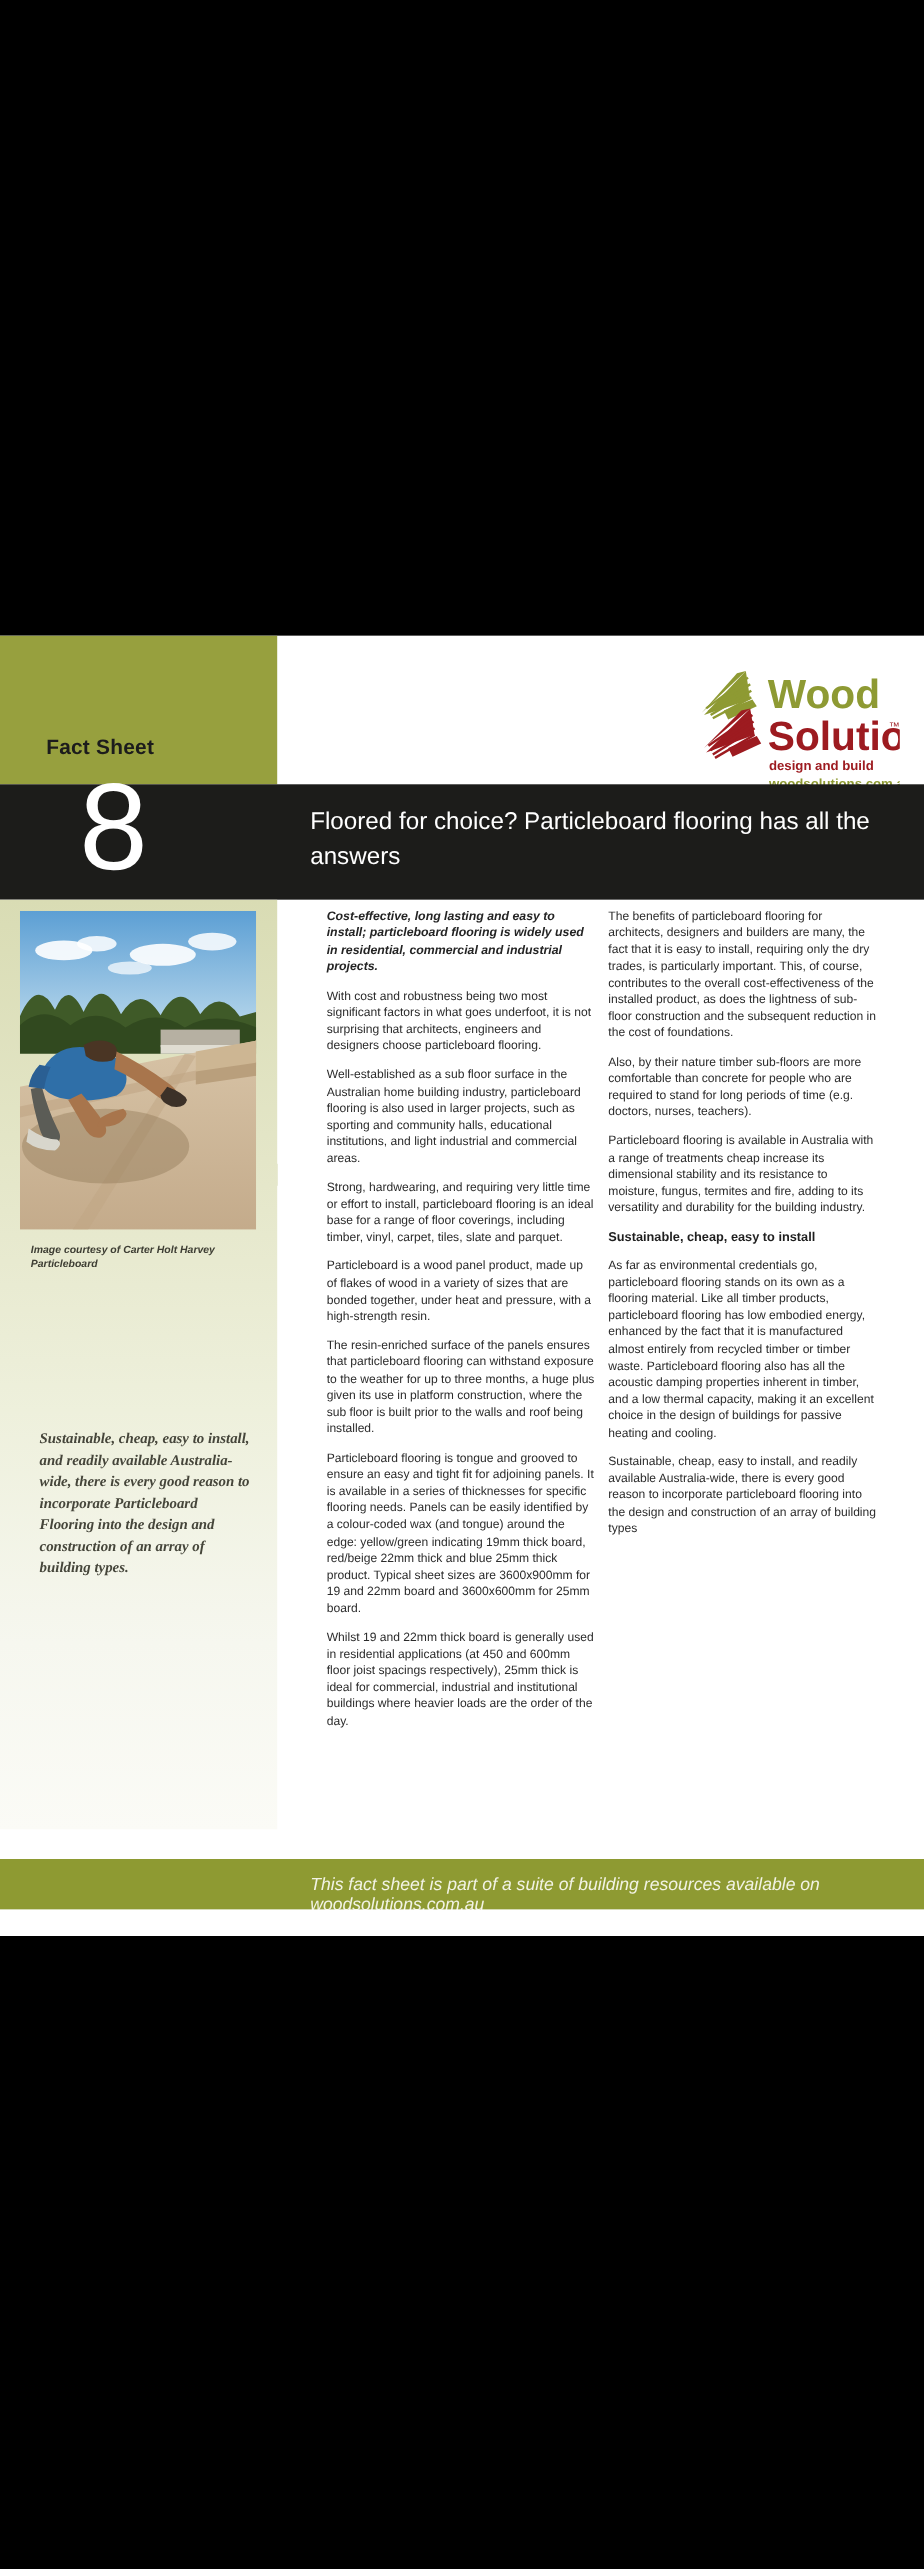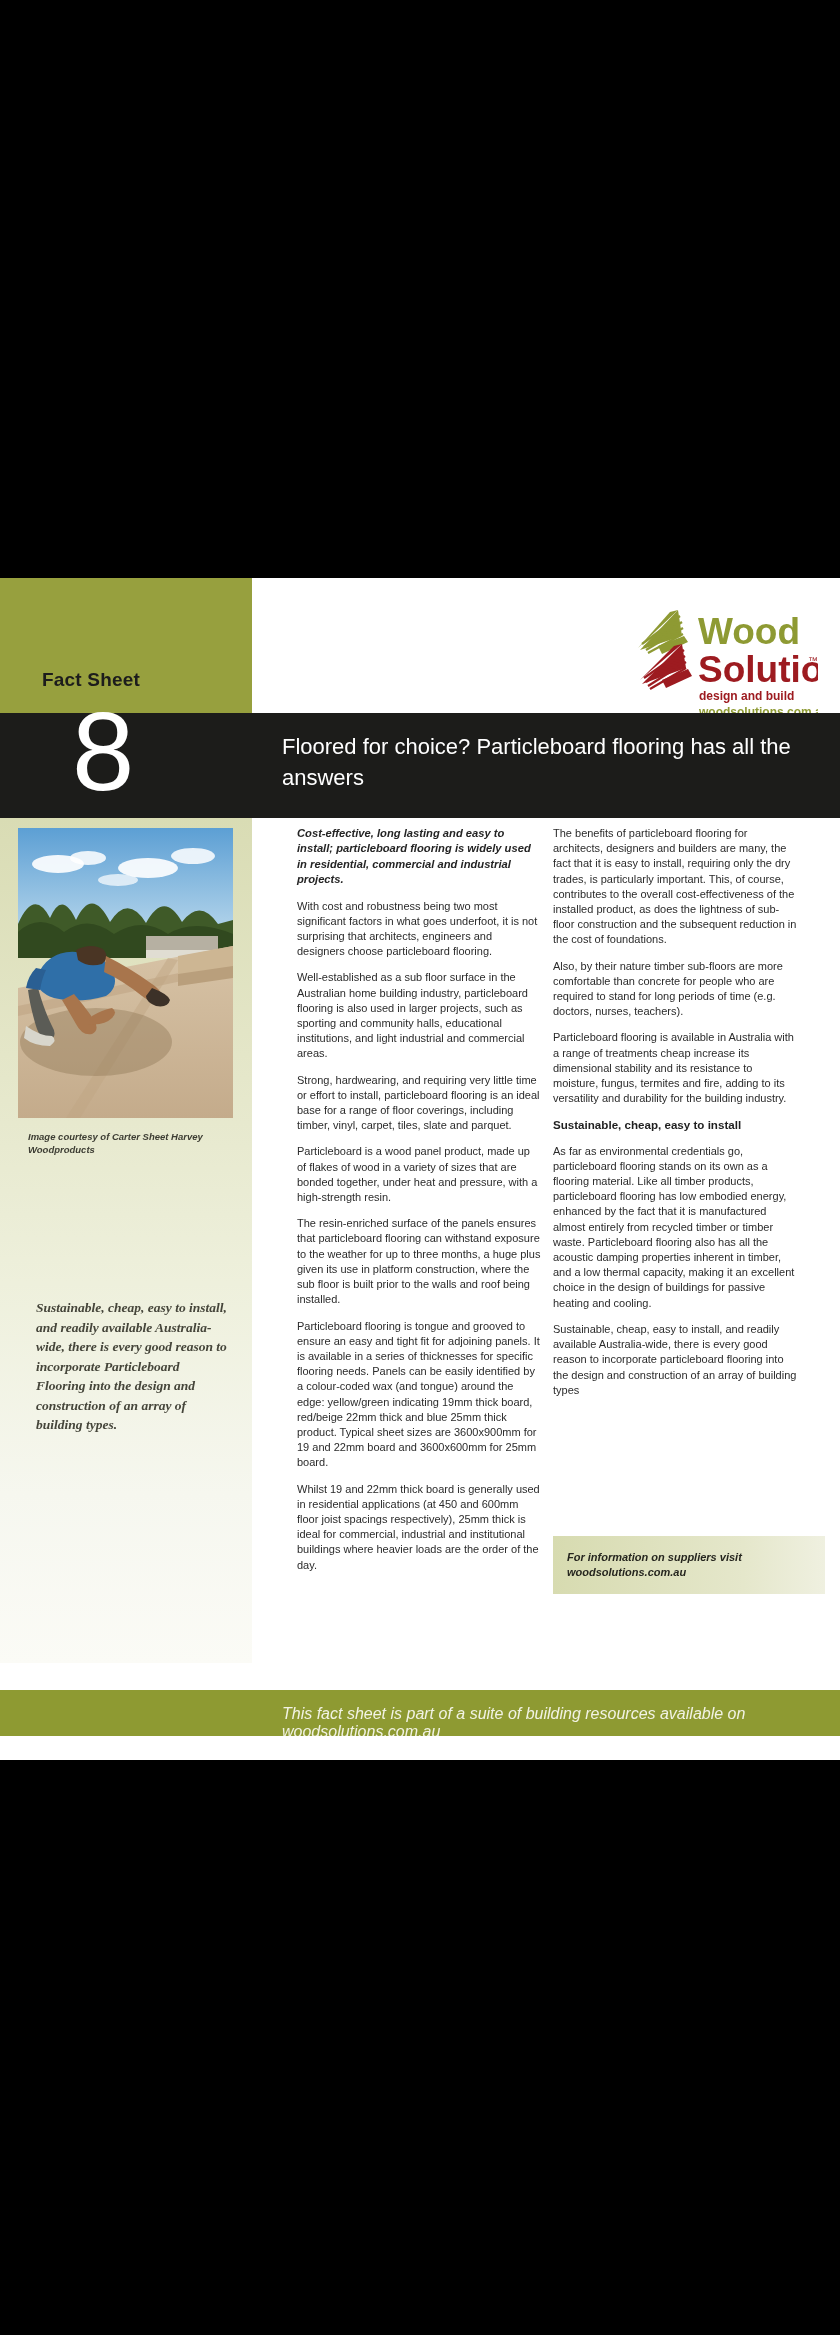--- a/index.html
+++ b/index.html
@@ -213,21 +213,21 @@
           <path d="M88 128 Q112 140 134 156 Q146 164 142 170 Q134 176 124 168 Q104 152 86 144 Z" fill="#a8754c"></path>
           <path d="M134 160 Q150 166 152 172 Q150 180 138 178 Q128 174 128 168 Z" fill="#3c3128"></path>
           <path d="M56 166 Q68 180 76 192 Q82 202 74 206 Q64 208 58 196 Q50 182 44 172 Z" fill="#a8754c"></path>
           <path d="M70 196 Q86 198 94 190 Q100 184 94 180 Q84 182 74 188 Z" fill="#a8754c"></path>
           <path d="M20 160 Q26 182 34 198 Q40 208 32 212 Q22 212 18 198 Q12 178 10 162 Z" fill="#5b5c56"></path>
           <path d="M8 198 Q22 208 34 208 Q40 212 32 218 Q16 218 6 210 Z" fill="#d8d6cc"></path>
           <path d="M18 140 Q10 148 8 160 L22 162 Q24 150 28 142 Z" fill="#2a5f93"></path>
         </svg>
       </div>
 
-      <div class="photo-caption">Image courtesy of Carter Sheet Harvey Woodproducts</div>
+      <div class="photo-caption">Image courtesy of Carter Holt Harvey Particleboard</div>
 
       <div class="sidebar-pullquote">Sustainable, cheap, easy to install, and readily available Australia-wide, there is every good reason to incorporate Particleboard Flooring into the design and construction of an array of building types.</div>
     </div>
 
     <div class="col col-mid">
       <p class="lead">Cost-effective, long lasting and easy to install; particleboard flooring is widely used in residential, commercial and industrial projects.</p>
       <p>With cost and robustness being two most significant factors in what goes underfoot, it is not surprising that architects, engineers and designers choose particleboard flooring.</p>
       <p>Well-established as a sub floor surface in the Australian home building industry, particleboard flooring is also used in larger projects, such as sporting and community halls, educational institutions, and light industrial and commercial areas.</p>
       <p>Strong, hardwearing, and requiring very little time or effort to install, particleboard flooring is an ideal base for a range of floor coverings, including timber, vinyl, carpet, tiles, slate and parquet.</p>
       <p>Particleboard is a wood panel product, made up of flakes of wood in a variety of sizes that are bonded together, under heat and pressure, with a high-strength resin.</p>
@@ -238,23 +238,20 @@
 
     <div class="col col-right">
       <p>The benefits of particleboard flooring for architects, designers and builders are many, the fact that it is easy to install, requiring only the dry trades, is particularly important. This, of course, contributes to the overall cost-effectiveness of the installed product, as does the lightness of sub-floor construction and the subsequent reduction in the cost of foundations.</p>
       <p>Also, by their nature timber sub-floors are more comfortable than concrete for people who are required to stand for long periods of time (e.g. doctors, nurses, teachers).</p>
       <p>Particleboard flooring is available in Australia with a range of treatments cheap increase its dimensional stability and its resistance to moisture, fungus, termites and fire, adding to its versatility and durability for the building industry.</p>
       <p class="subhead">Sustainable, cheap, easy to install</p>
       <p>As far as environmental credentials go, particleboard flooring stands on its own as a flooring material. Like all timber products, particleboard flooring has low embodied energy, enhanced by the fact that it is manufactured almost entirely from recycled timber or timber waste. Particleboard flooring also has all the acoustic damping properties inherent in timber, and a low thermal capacity, making it an excellent choice in the design of buildings for passive heating and cooling.</p>
       <p>Sustainable, cheap, easy to install, and readily available Australia-wide, there is every good reason to incorporate particleboard flooring into the design and construction of an array of building types</p>
     </div>
 
-    <div class="info-box">
-      <div class="info-box-text">For information on suppliers visit woodsolutions.com.au</div>
-    </div>
   </div>
 
   <div class="footer">
     <div class="footer-text">This fact sheet is part of a suite of building resources available on woodsolutions.com.au</div>
   </div>
   <div class="footer-white-gap"></div>
 
 </div>
 
 </body></html>

